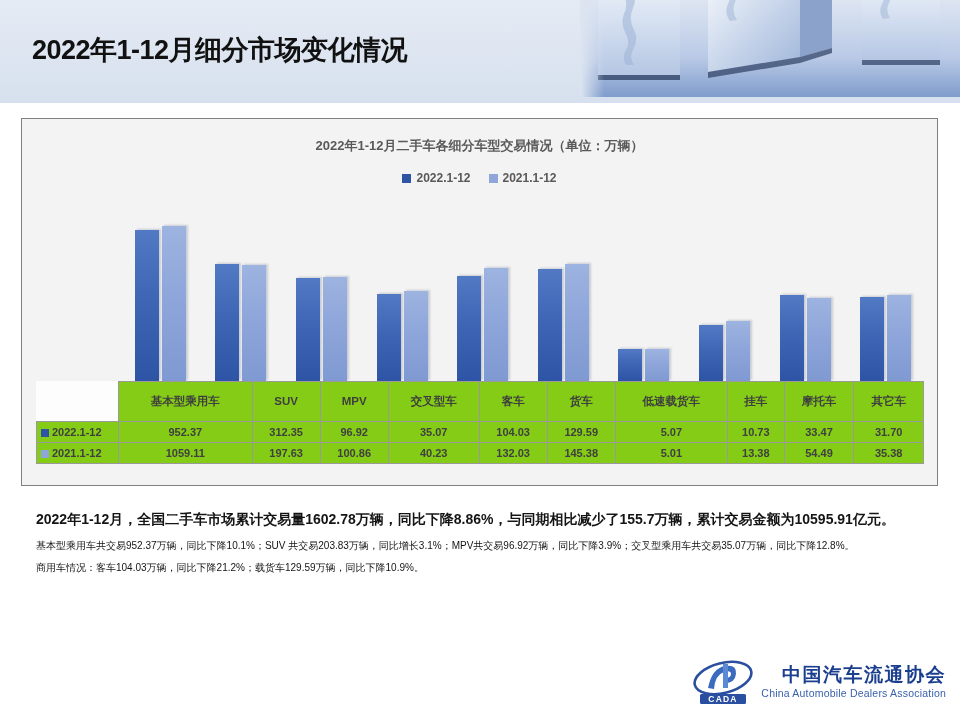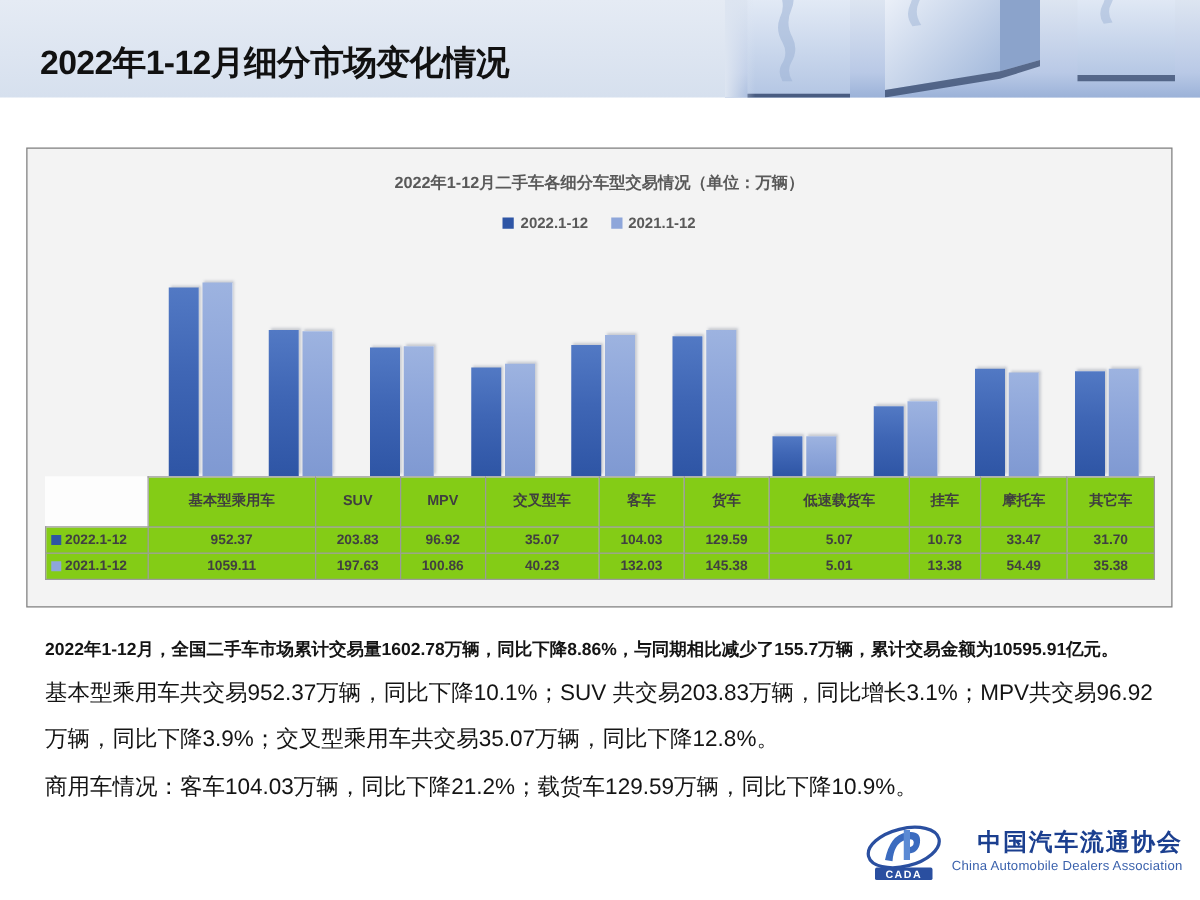--- a/index.html
+++ b/index.html
@@ -12,21 +12,21 @@
   }
   #slide {
     position: relative;
     width: 960px; height: 720px;
     background: #ffffff;
   }
 
   
   .header-band {
     position: absolute; left: 0; top: 0;
-    width: 960px; height: 78px;
+    width: 960px; height: 103px;
     background: linear-gradient(180deg, #e5ebf4 0%, #dde5f1 55%, #d6e0ee 100%);
     overflow: hidden;
   }
   .header-deco {
     position: absolute; right: 0; top: 0;
     width: 380px; height: 97px;
     overflow: hidden;
   }
   .header-title {
     position: absolute; left: 32px; top: 32px;
@@ -116,21 +116,21 @@
     margin-right: 3px; vertical-align: -1px;
   }
 
   
   .body-text {
     position: absolute; left: 36px; top: 505px;
     width: 894px;
     color: #141414;
   }
   .para {
-    font-size: 18px;
+    font-size: 10px;
     line-height: 2.05;
     margin: 0 0 2px 0;
   }
   .para.bold { font-weight: bold; font-size: 14px; }
 
   
   .logo {
     position: absolute; right: 14px; bottom: 14px;
     display: flex; align-items: center; gap: 7px;
   }
@@ -264,21 +264,21 @@
             <th>低速载货车</th>
             <th>挂车</th>
             <th>摩托车</th>
             <th>其它车</th>
           </tr>
       </thead>
       <tbody id="tbody">
           <tr>
             <td class="row-label"><span class="sw" style="background: rgb(46, 85, 165);"></span>2022.1-12</td>
             <td>952.37</td>
-            <td>203.83</td>
+            <td>312.35</td>
             <td>96.92</td>
             <td>35.07</td>
             <td>104.03</td>
             <td>129.59</td>
             <td>5.07</td>
             <td>10.73</td>
             <td>33.47</td>
             <td>31.70</td>
           </tr>
           <tr>

